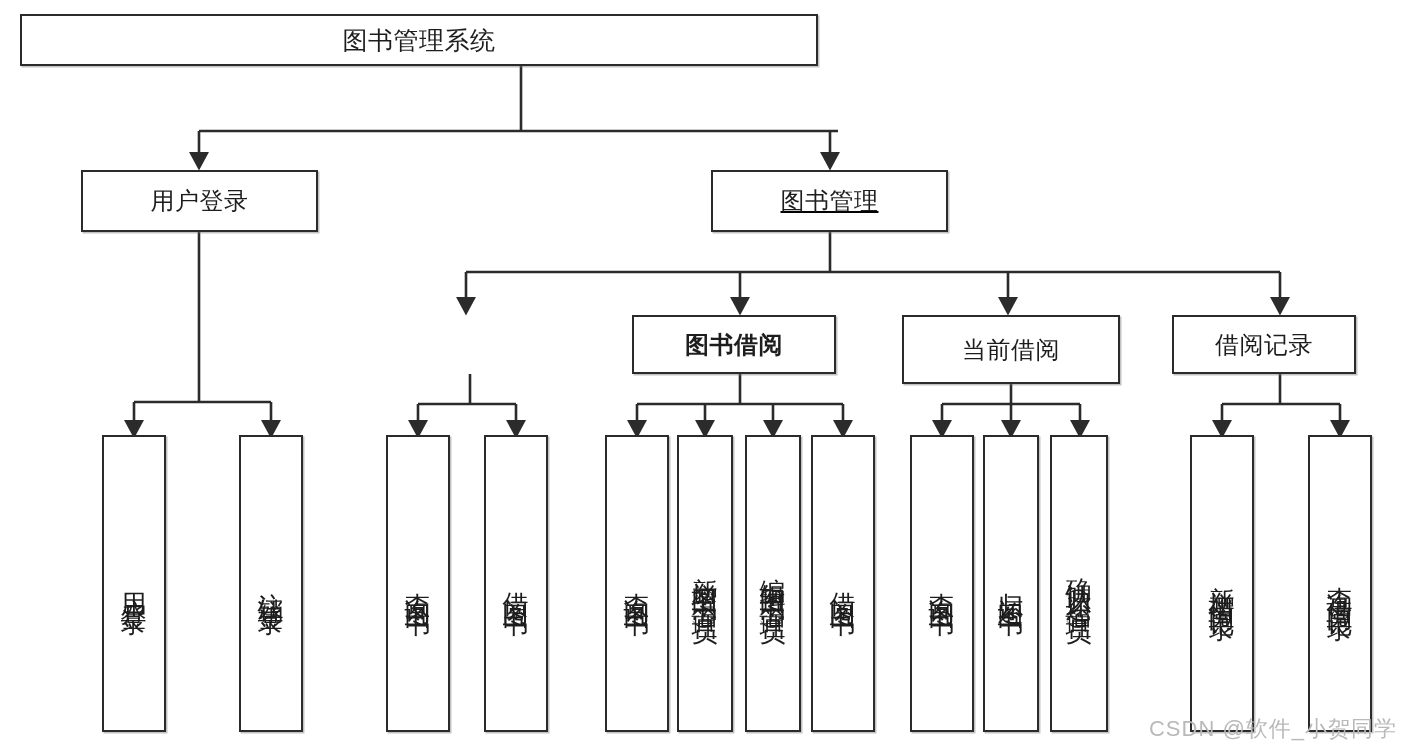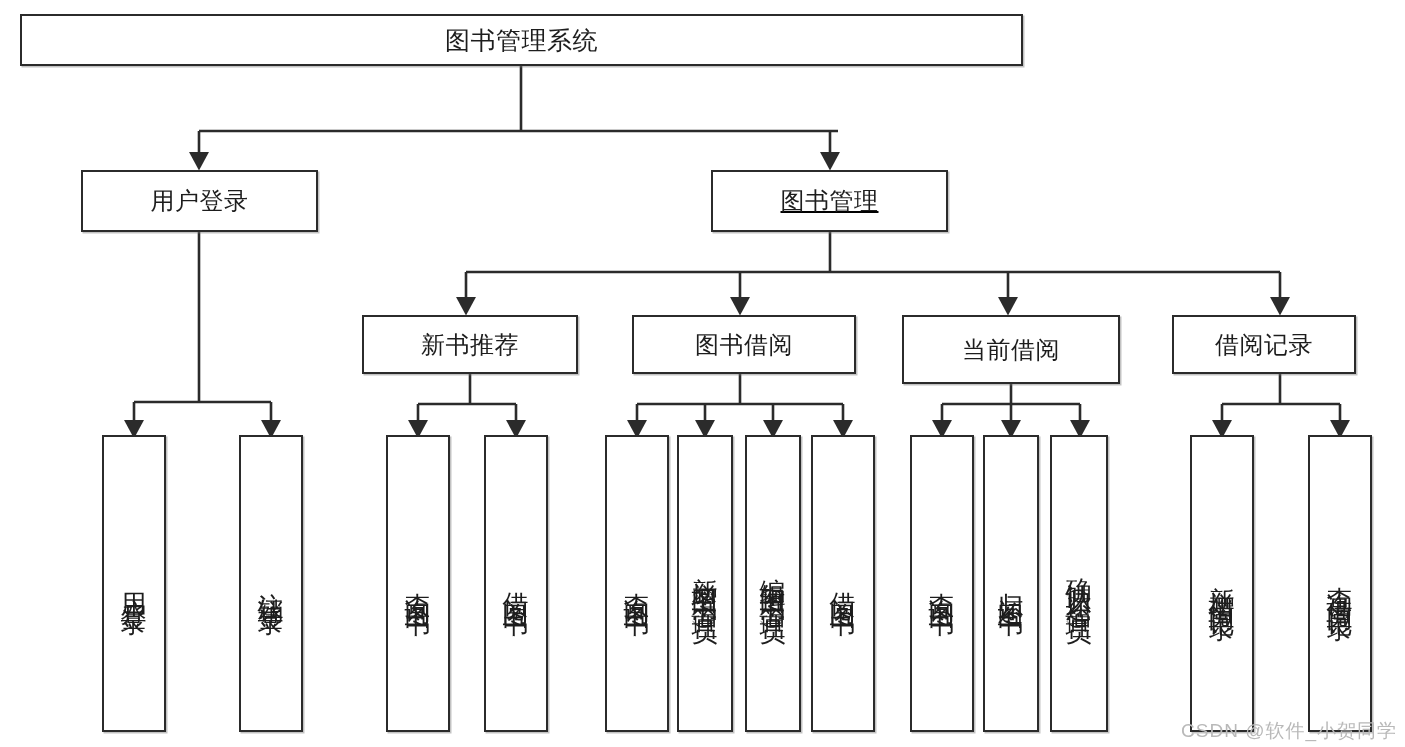--- a/index.html
+++ b/index.html
@@ -42,21 +42,21 @@
     letter-spacing:6px;
     line-height:1.0;
     white-space:nowrap;
     text-align:center;
   }
 
   #watermark{
     position:absolute;
     right:8px;
     bottom:3px;
-    font-size:19px;
+    font-size:22px;
     color:#b9b9b9;
     letter-spacing:1px;
     white-space:nowrap;
     user-select:none;
   }
 </style>
 </head>
 <body>
 
 <div id="stage">
@@ -104,35 +104,32 @@
       <path d="M1011,404 L1011,428" marker-end="url(#arrow)"></path>
       <path d="M1080,404 L1080,428" marker-end="url(#arrow)"></path>
 
       <path d="M1280,374 L1280,404"></path>
       <path d="M1222,404 L1340,404"></path>
       <path d="M1222,404 L1222,428" marker-end="url(#arrow)"></path>
       <path d="M1340,404 L1340,428" marker-end="url(#arrow)"></path>
     </g>
   </svg>
 
-  <div class="node h-node" id="n-root" style="left:20px;top:14px;width:1003px;height:52px;align-items:center;">
+  <div class="node h-node" id="n-root" style="left:20px;top:14px;width:798px;height:52px;align-items:center;">
     <span class="label">图书管理系统</span>
   </div>
 
   <div class="node h-node" style="left:81px;top:170px;width:237px;height:62px;">
     <span class="label">用户登录</span>
   </div>
   <div class="node h-node" style="left:711px;top:170px;width:237px;height:62px;text-decoration:underline;">
     <span class="label">图书管理</span>
   </div>
 
-  <div class="node h-node" style="left:362px;top:315px;width:216px;height:59px;">
-    <span class="label">新书推荐</span>
-  </div>
-  <div class="node h-node" style="left:632px;top:315px;width:224px;height:59px;">
+  <div class="node h-node" style="left:632px;top:315px;width:204px;height:59px;font-weight:bold;">
     <span class="label">图书借阅</span>
   </div>
   <div class="node h-node" style="left:902px;top:315px;width:218px;height:69px;">
     <span class="label">当前借阅</span>
   </div>
   <div class="node h-node" style="left:1172px;top:315px;width:184px;height:59px;">
     <span class="label">借阅记录</span>
   </div>
 
   <div class="node v-node" style="left:102px;top:435px;width:64px;height:297px;">

